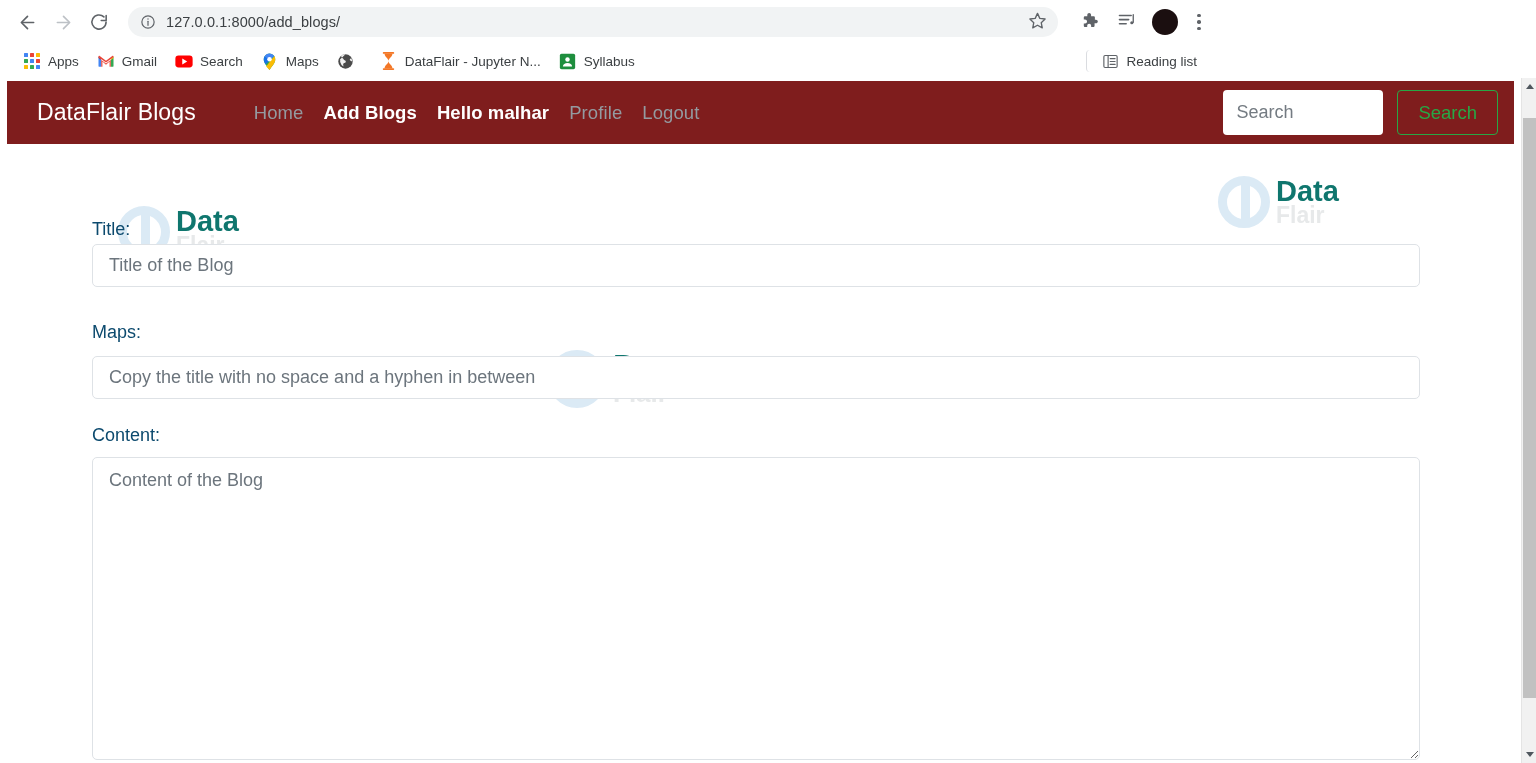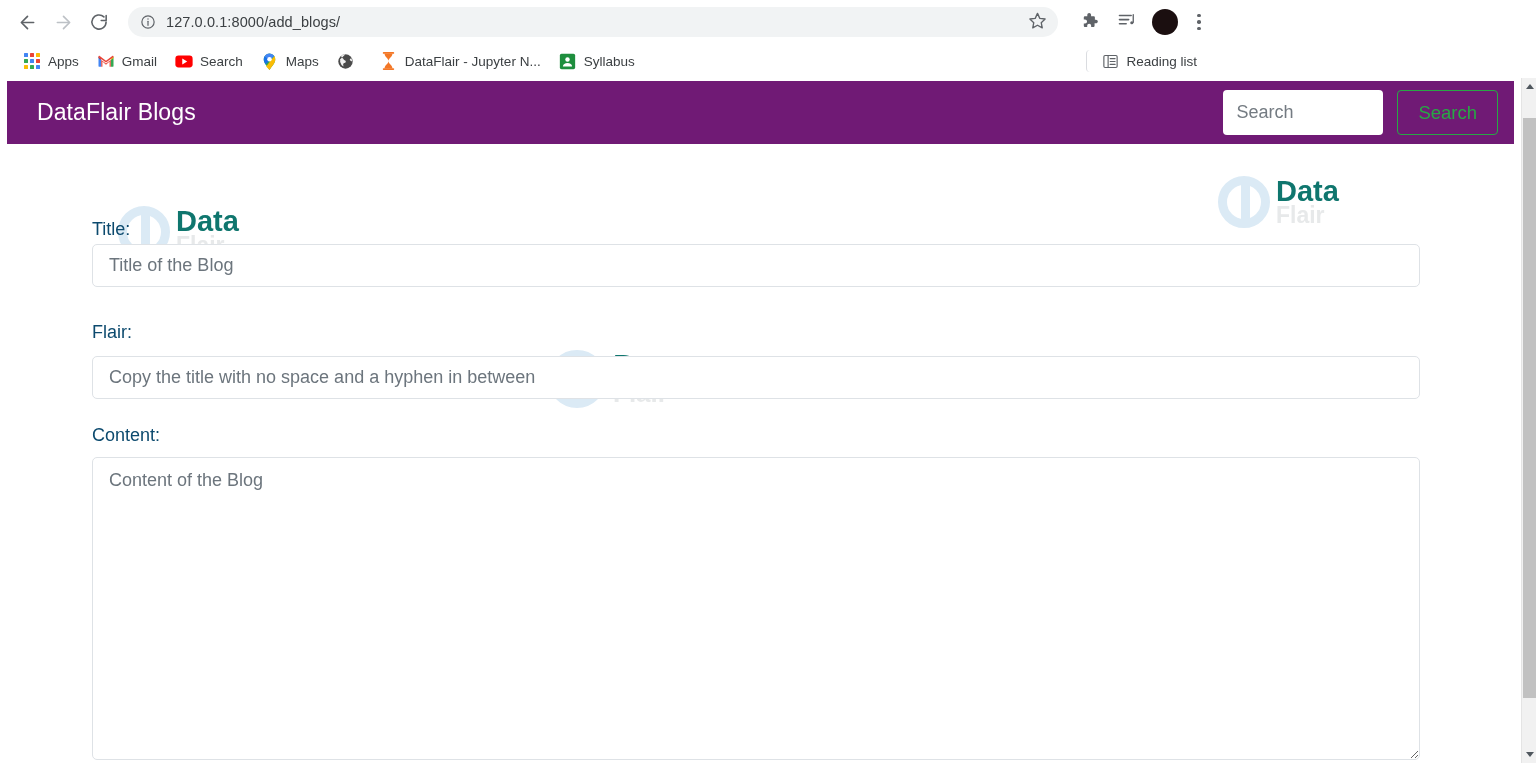--- a/index.html
+++ b/index.html
@@ -167,21 +167,21 @@
   .wm-data { color: #0f766e; font-weight: 700; }
   .wm-flair { color: #e7e9ea; font-weight: 700; }
 
   
   .site-navbar {
     position: absolute;
     top: 3px;
     left: 7px;
     width: 1507px;
     height: 63px;
-    background: #701a75;
+    background: #7f1d1d;
     display: flex;
     align-items: center;
     padding: 0 16px 0 30px;
     z-index: 5;
   }
   .brand {
     color: #ffffff;
     font-size: 23px;
     font-weight: 400;
     letter-spacing: 0.1px;
@@ -540,30 +540,37 @@
         <span class="wm-data" style="font-size:33px;">Data</span>
         <span class="wm-flair" style="font-size:26px;">Flair</span>
       </span>
     </div>
 
     <div class="form-area">
 
       <label class="field-label lbl-title">Title:</label>
       <input class="text-input in-title" type="text" placeholder="Title of the Blog" style="">
 
-      <label class="field-label lbl-slug">Flair:</label>
+      <label class="field-label lbl-slug">Maps:</label>
       <input class="text-input in-slug" type="text" placeholder="Copy the title with no space and a hyphen in between" style="">
 
       <label class="field-label lbl-content">Content:</label>
       <textarea class="content-area" placeholder="Content of the Blog" style=""></textarea>
     </div>
 
     <div class="site-navbar">
       <span class="brand">DataFlair Blogs</span>
 
+      <nav class="nav-links">
+        <a class="nav-link muted">Home</a>
+        <a class="nav-link active">Add Blogs</a>
+        <a class="nav-link active">Hello malhar</a>
+        <a class="nav-link muted">Profile</a>
+        <a class="nav-link muted">Logout</a>
+      </nav>
 
       <form class="nav-search-form">
         <input class="search-input" type="text" placeholder="Search" style="">
         <button class="search-btn" type="button">Search</button>
       </form>
     </div>
 
   </div>
 
   <div class="scrollbar">

